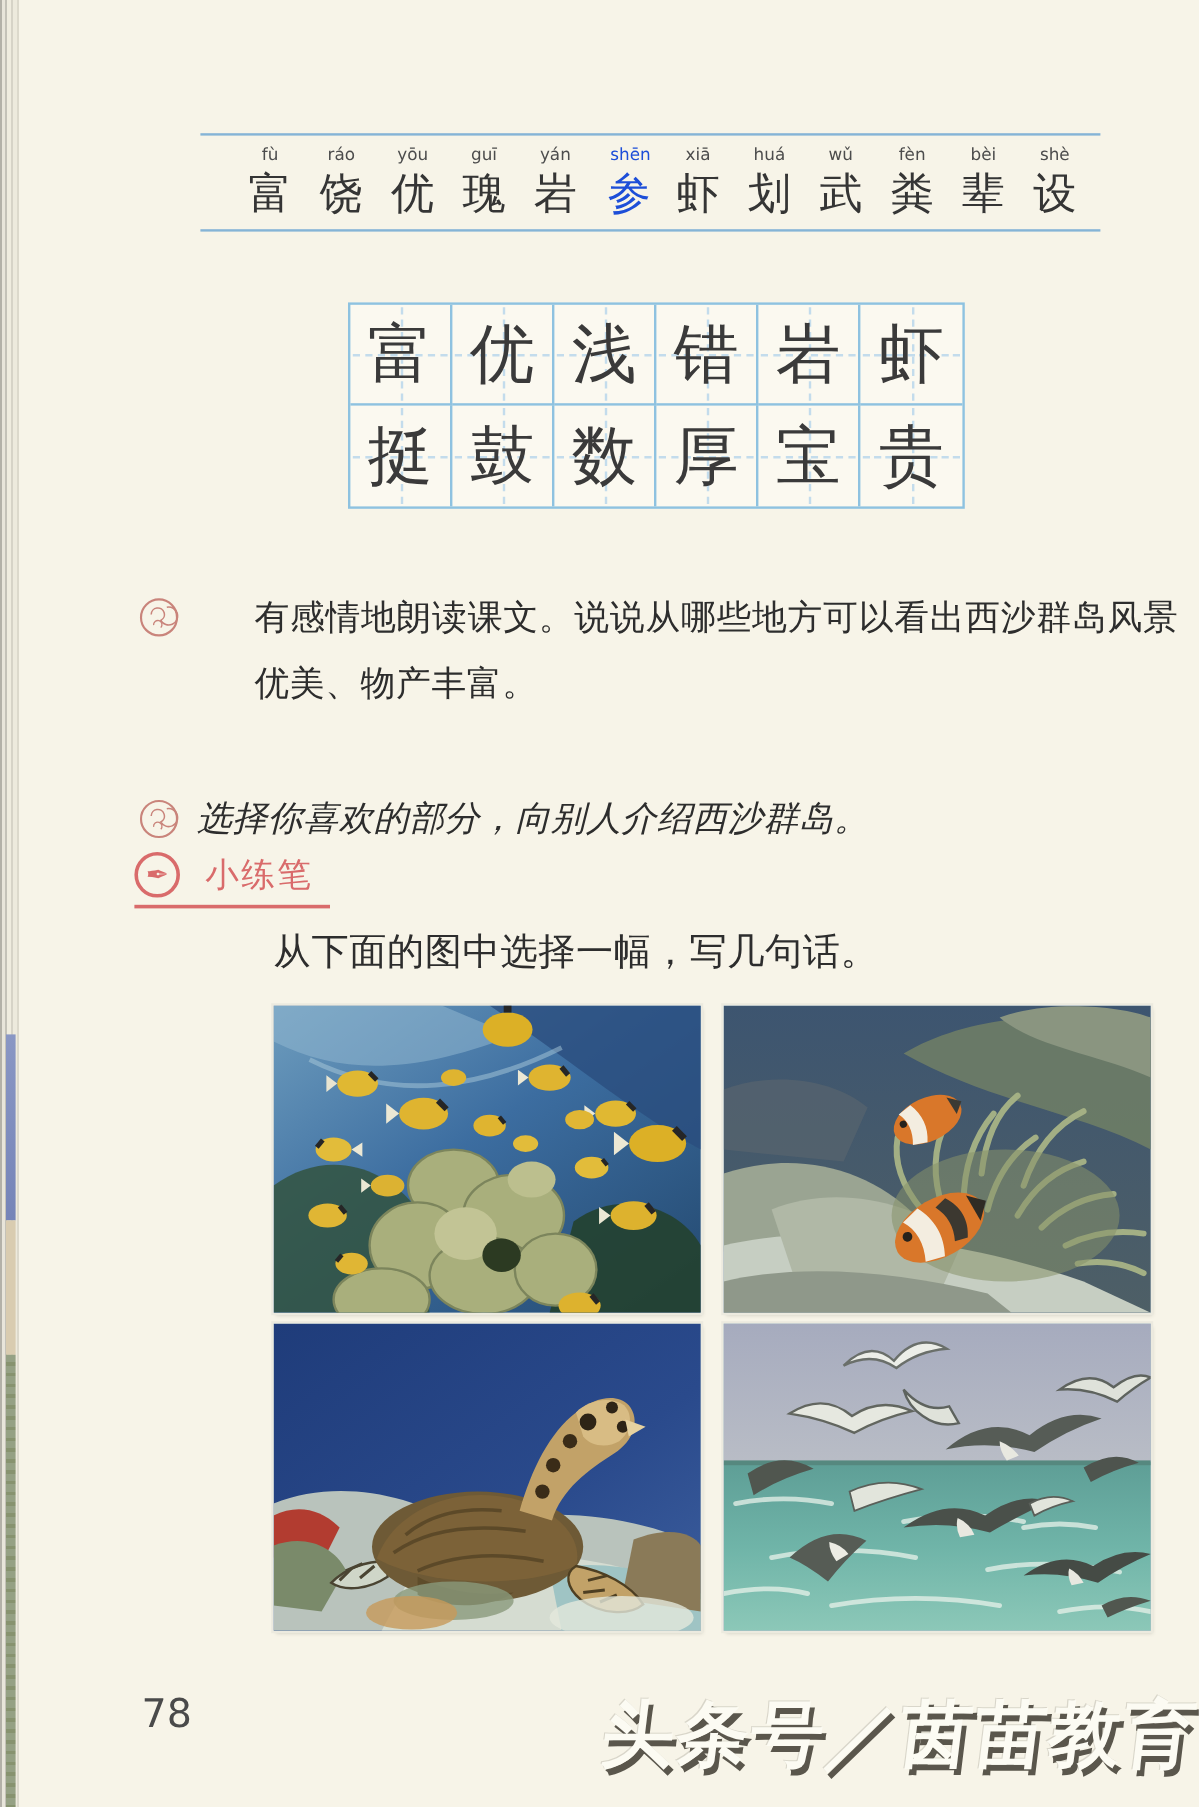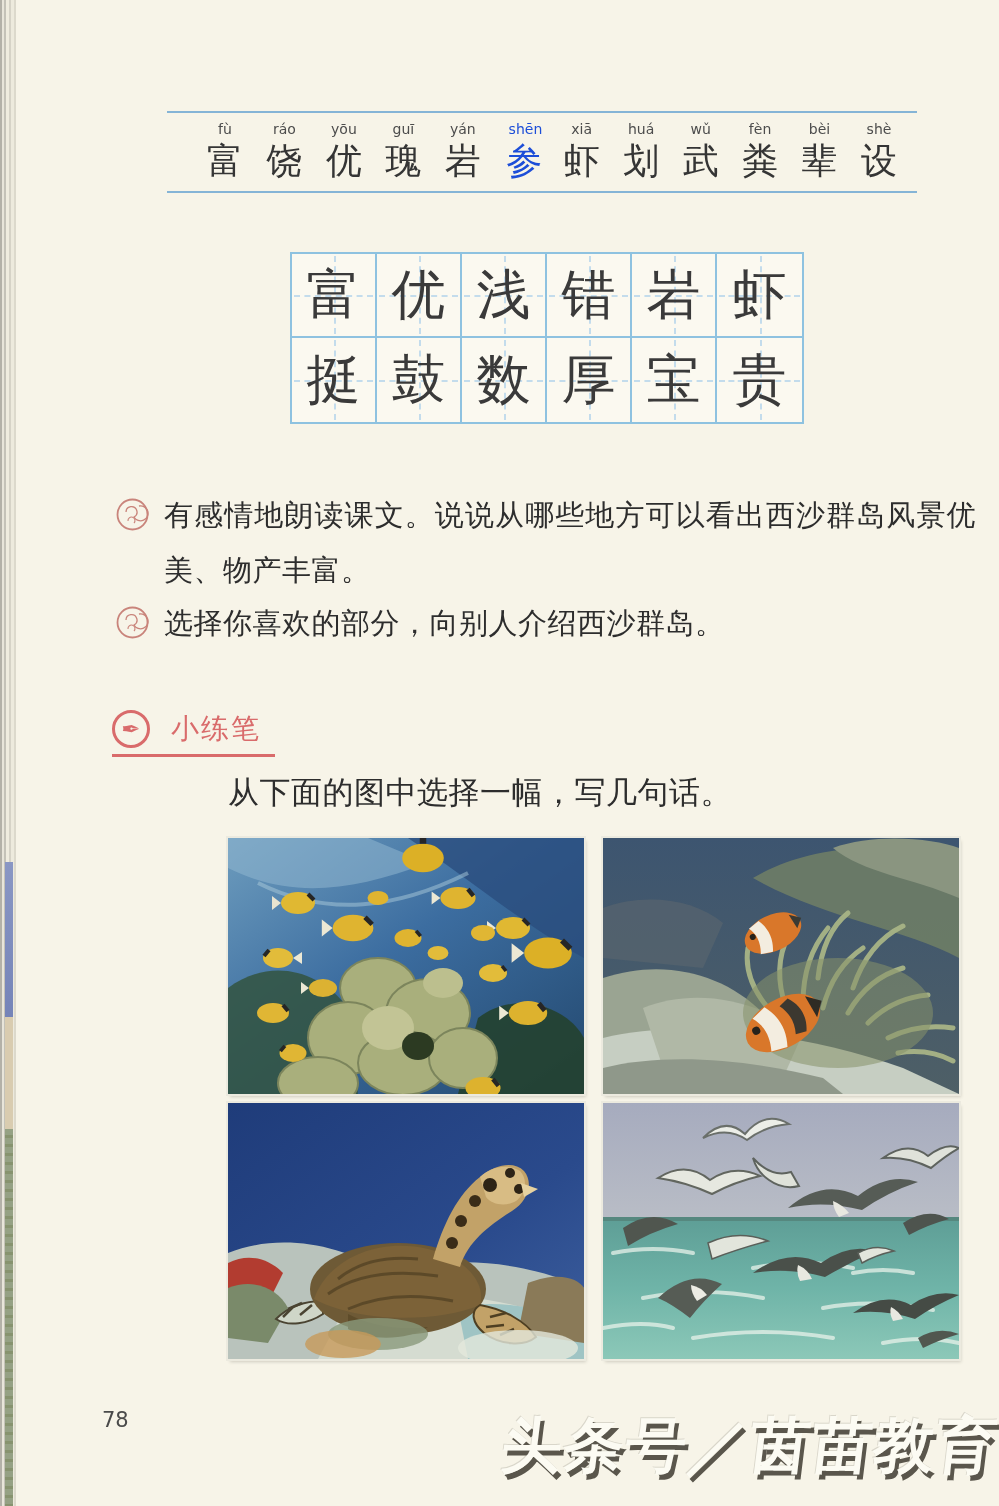--- a/index.html
+++ b/index.html
@@ -43,22 +43,22 @@
     border-right:2px solid #8ec2e0;border-bottom:2px solid #8ec2e0;
     font-size:54px;color:#3a3a3a;
   }
   .wcell:nth-child(6n){border-right:none;}
   .wcell:nth-child(n+7){border-bottom:none;}
   .wcell::before{content:"";position:absolute;left:2px;right:2px;top:50%;border-top:2px dashed #c3dcec;}
   .wcell::after{content:"";position:absolute;top:2px;bottom:2px;left:50%;border-left:2px dashed #c3dcec;}
   .wcell span{position:relative;z-index:1;}
   
   .exercise{position:absolute;left:116px;width:866px;display:flex;align-items:flex-start;}
-  .ex1{top:488px;}
-  .ex2{top:596px;}
+  .ex1{top:488px;gap:48px;}
+  .ex2{top:656px;font-style:italic;}
   .bullet{flex:none;width:33px;height:33px;margin-top:10px;}
   .extext{margin-left:15px;width:812px;font-size:29px;line-height:55px;color:#2d2d2d;letter-spacing:.5px;text-align:justify;}
   
   .practice-head{
     position:absolute;left:112px;top:710px;display:flex;align-items:center;
     padding:0 14px 6px 0;border-bottom:3px solid #d96b6b;
   }
   .pen-circle{
     width:38px;height:38px;border:3px solid #d96b6b;border-radius:50%;
     display:flex;align-items:center;justify-content:center;
@@ -68,22 +68,22 @@
   .instruction{position:absolute;left:228px;top:772px;font-size:31px;color:#2d2d2d;letter-spacing:.5px;}
   
   .photos{
     position:absolute;left:228px;top:838px;width:731px;
     display:grid;grid-template-columns:356px 356px;grid-auto-rows:256px;
     column-gap:19px;row-gap:9px;
   }
   .photo{position:relative;overflow:hidden;background:#9db3c2;box-shadow:0 0 0 2px #eceadf, 2px 3px 3px rgba(90,88,75,.25);}
   .photo svg{display:block;width:356px;height:256px;}
   
-  .pagenum{position:absolute;left:102px;top:1408px;font-family:"DejaVu Sans","Liberation Sans",sans-serif;
-    font-size:21px;color:#4a4a4a;}
+  .pagenum{position:absolute;left:118px;top:1408px;font-family:"DejaVu Sans","Liberation Sans",sans-serif;
+    font-size:33px;color:#4a4a4a;}
   .watermark{
     position:absolute;right:6px;top:1406px;
     font-family:"DejaVu Sans","Liberation Sans",sans-serif;font-weight:bold;
     font-size:60px;letter-spacing:2px;color:#fcfbf3;
     text-shadow:4px 5px 0 #5a564c, -1px -1px 0 #d9d6ca;
     transform:skewX(-7deg);transform-origin:bottom right;white-space:nowrap;
   }
 </style>
 </head>
 <body>

